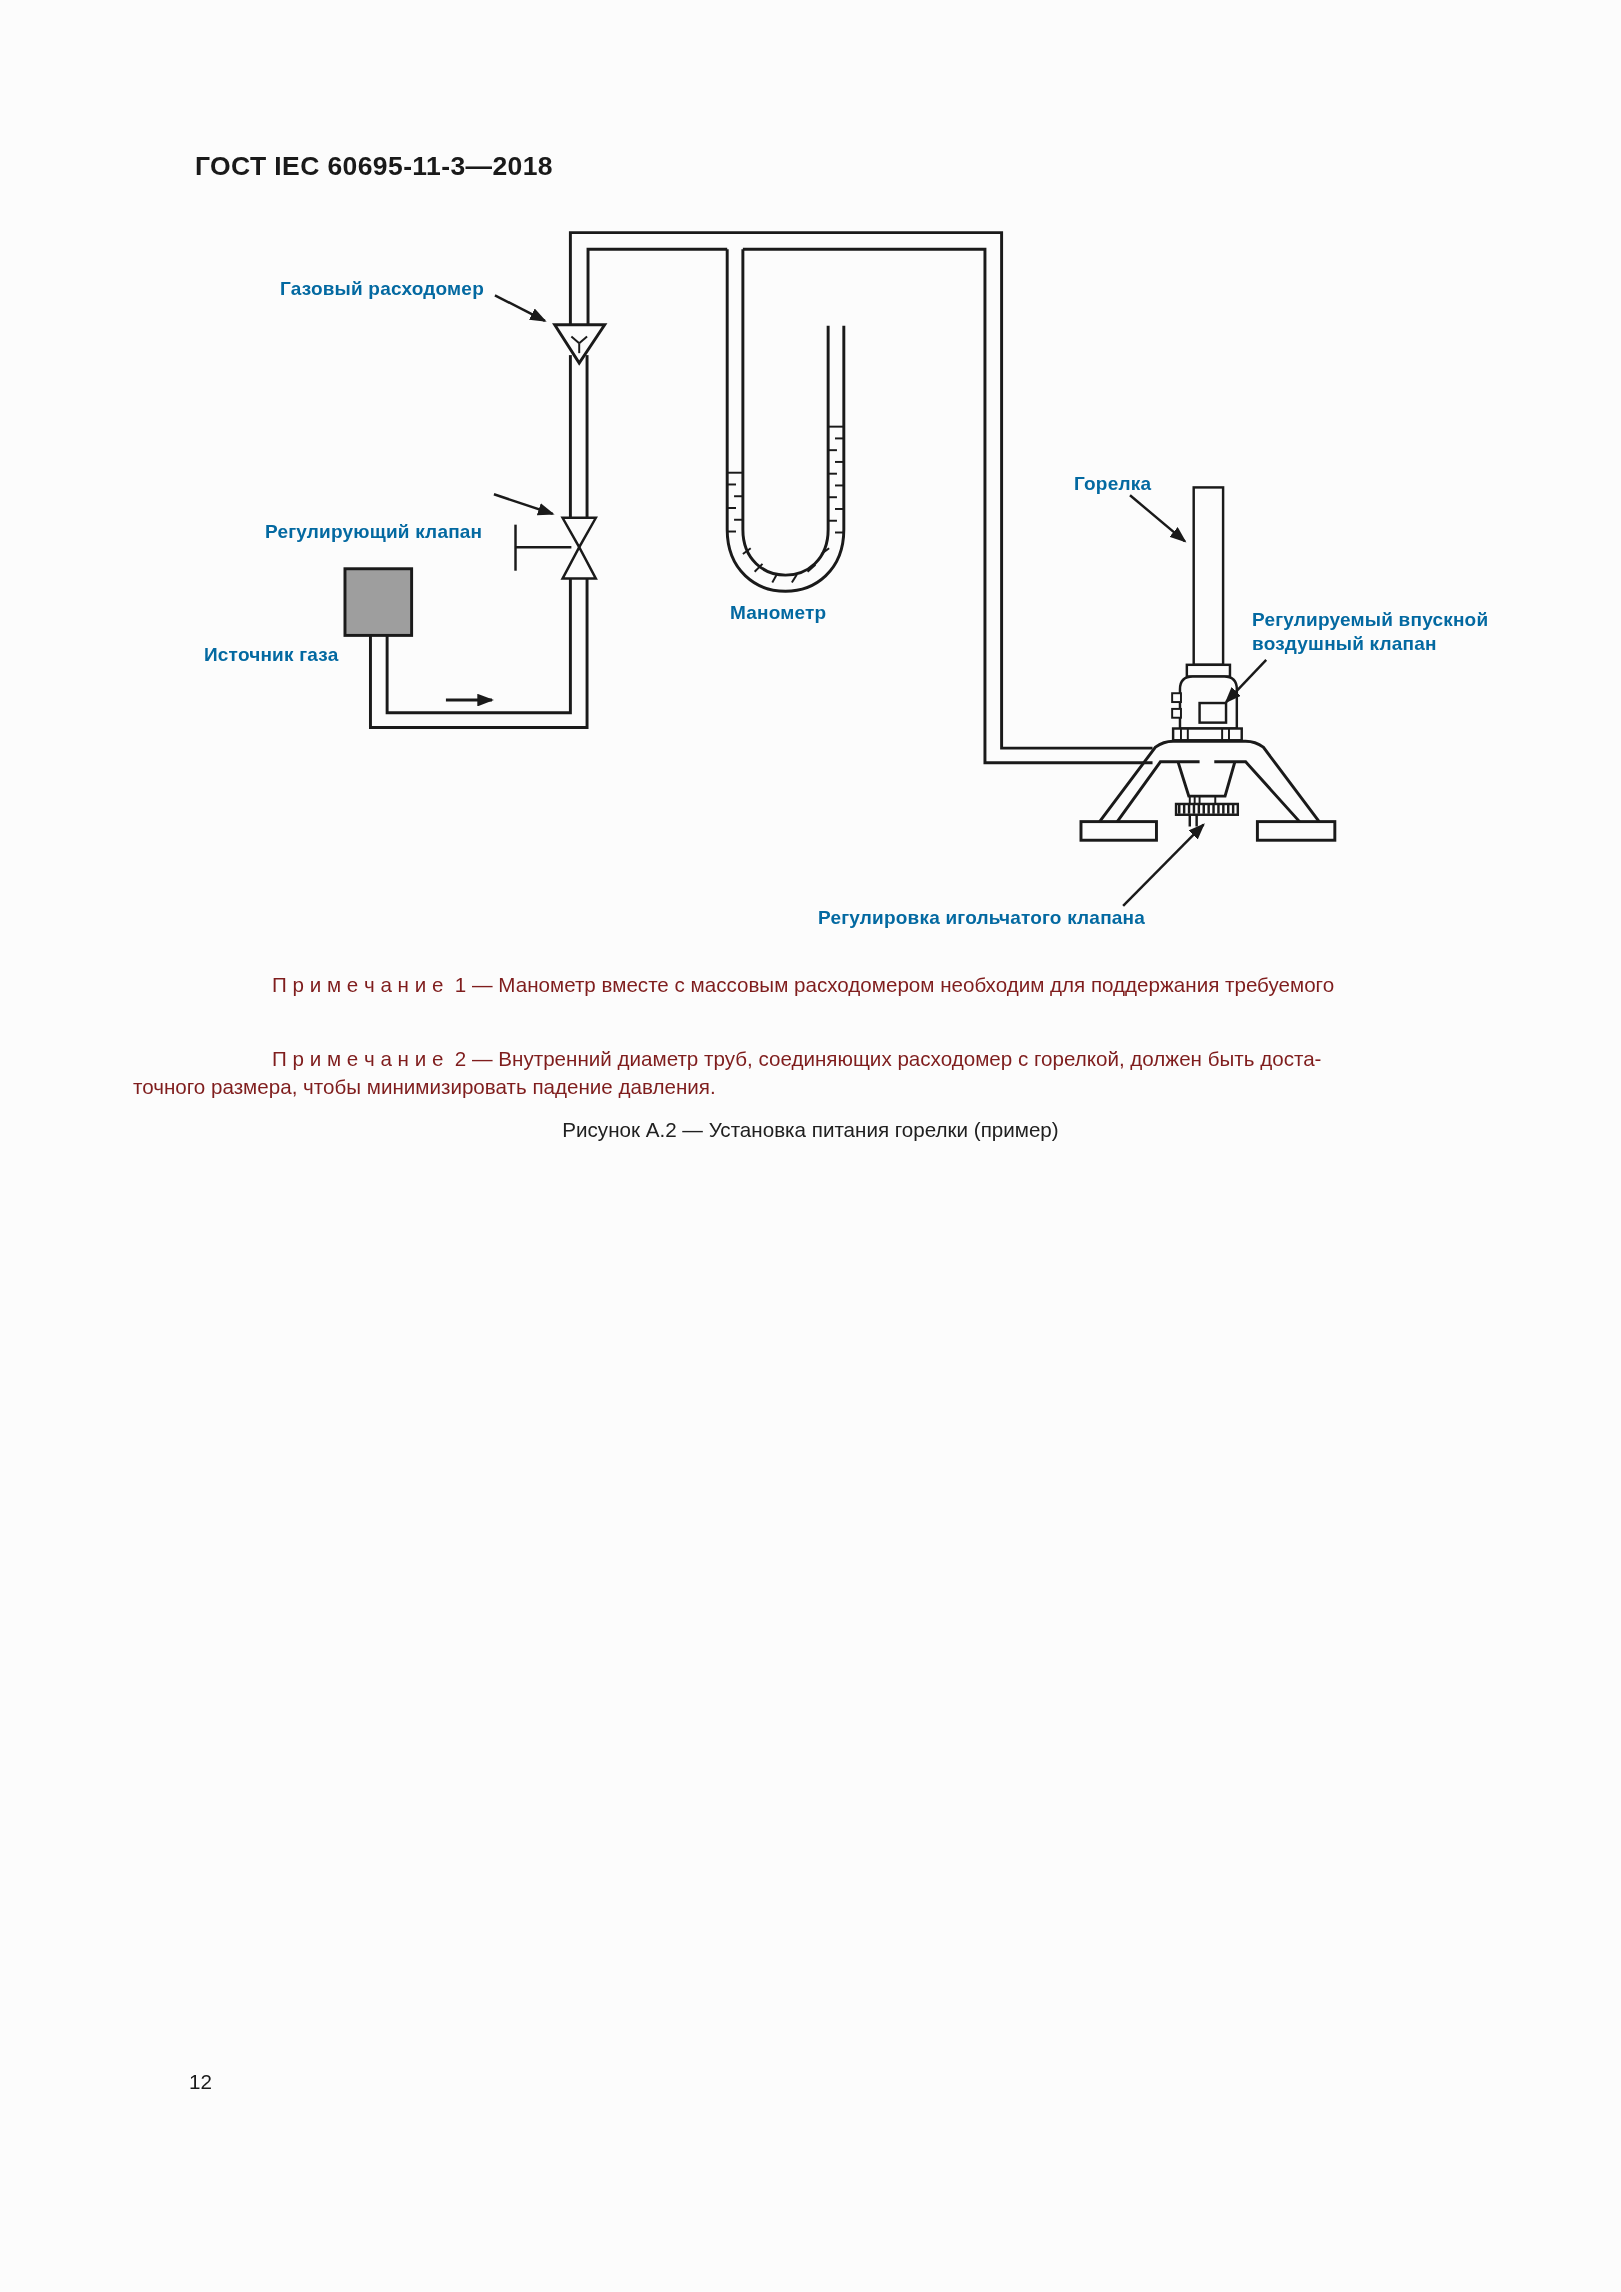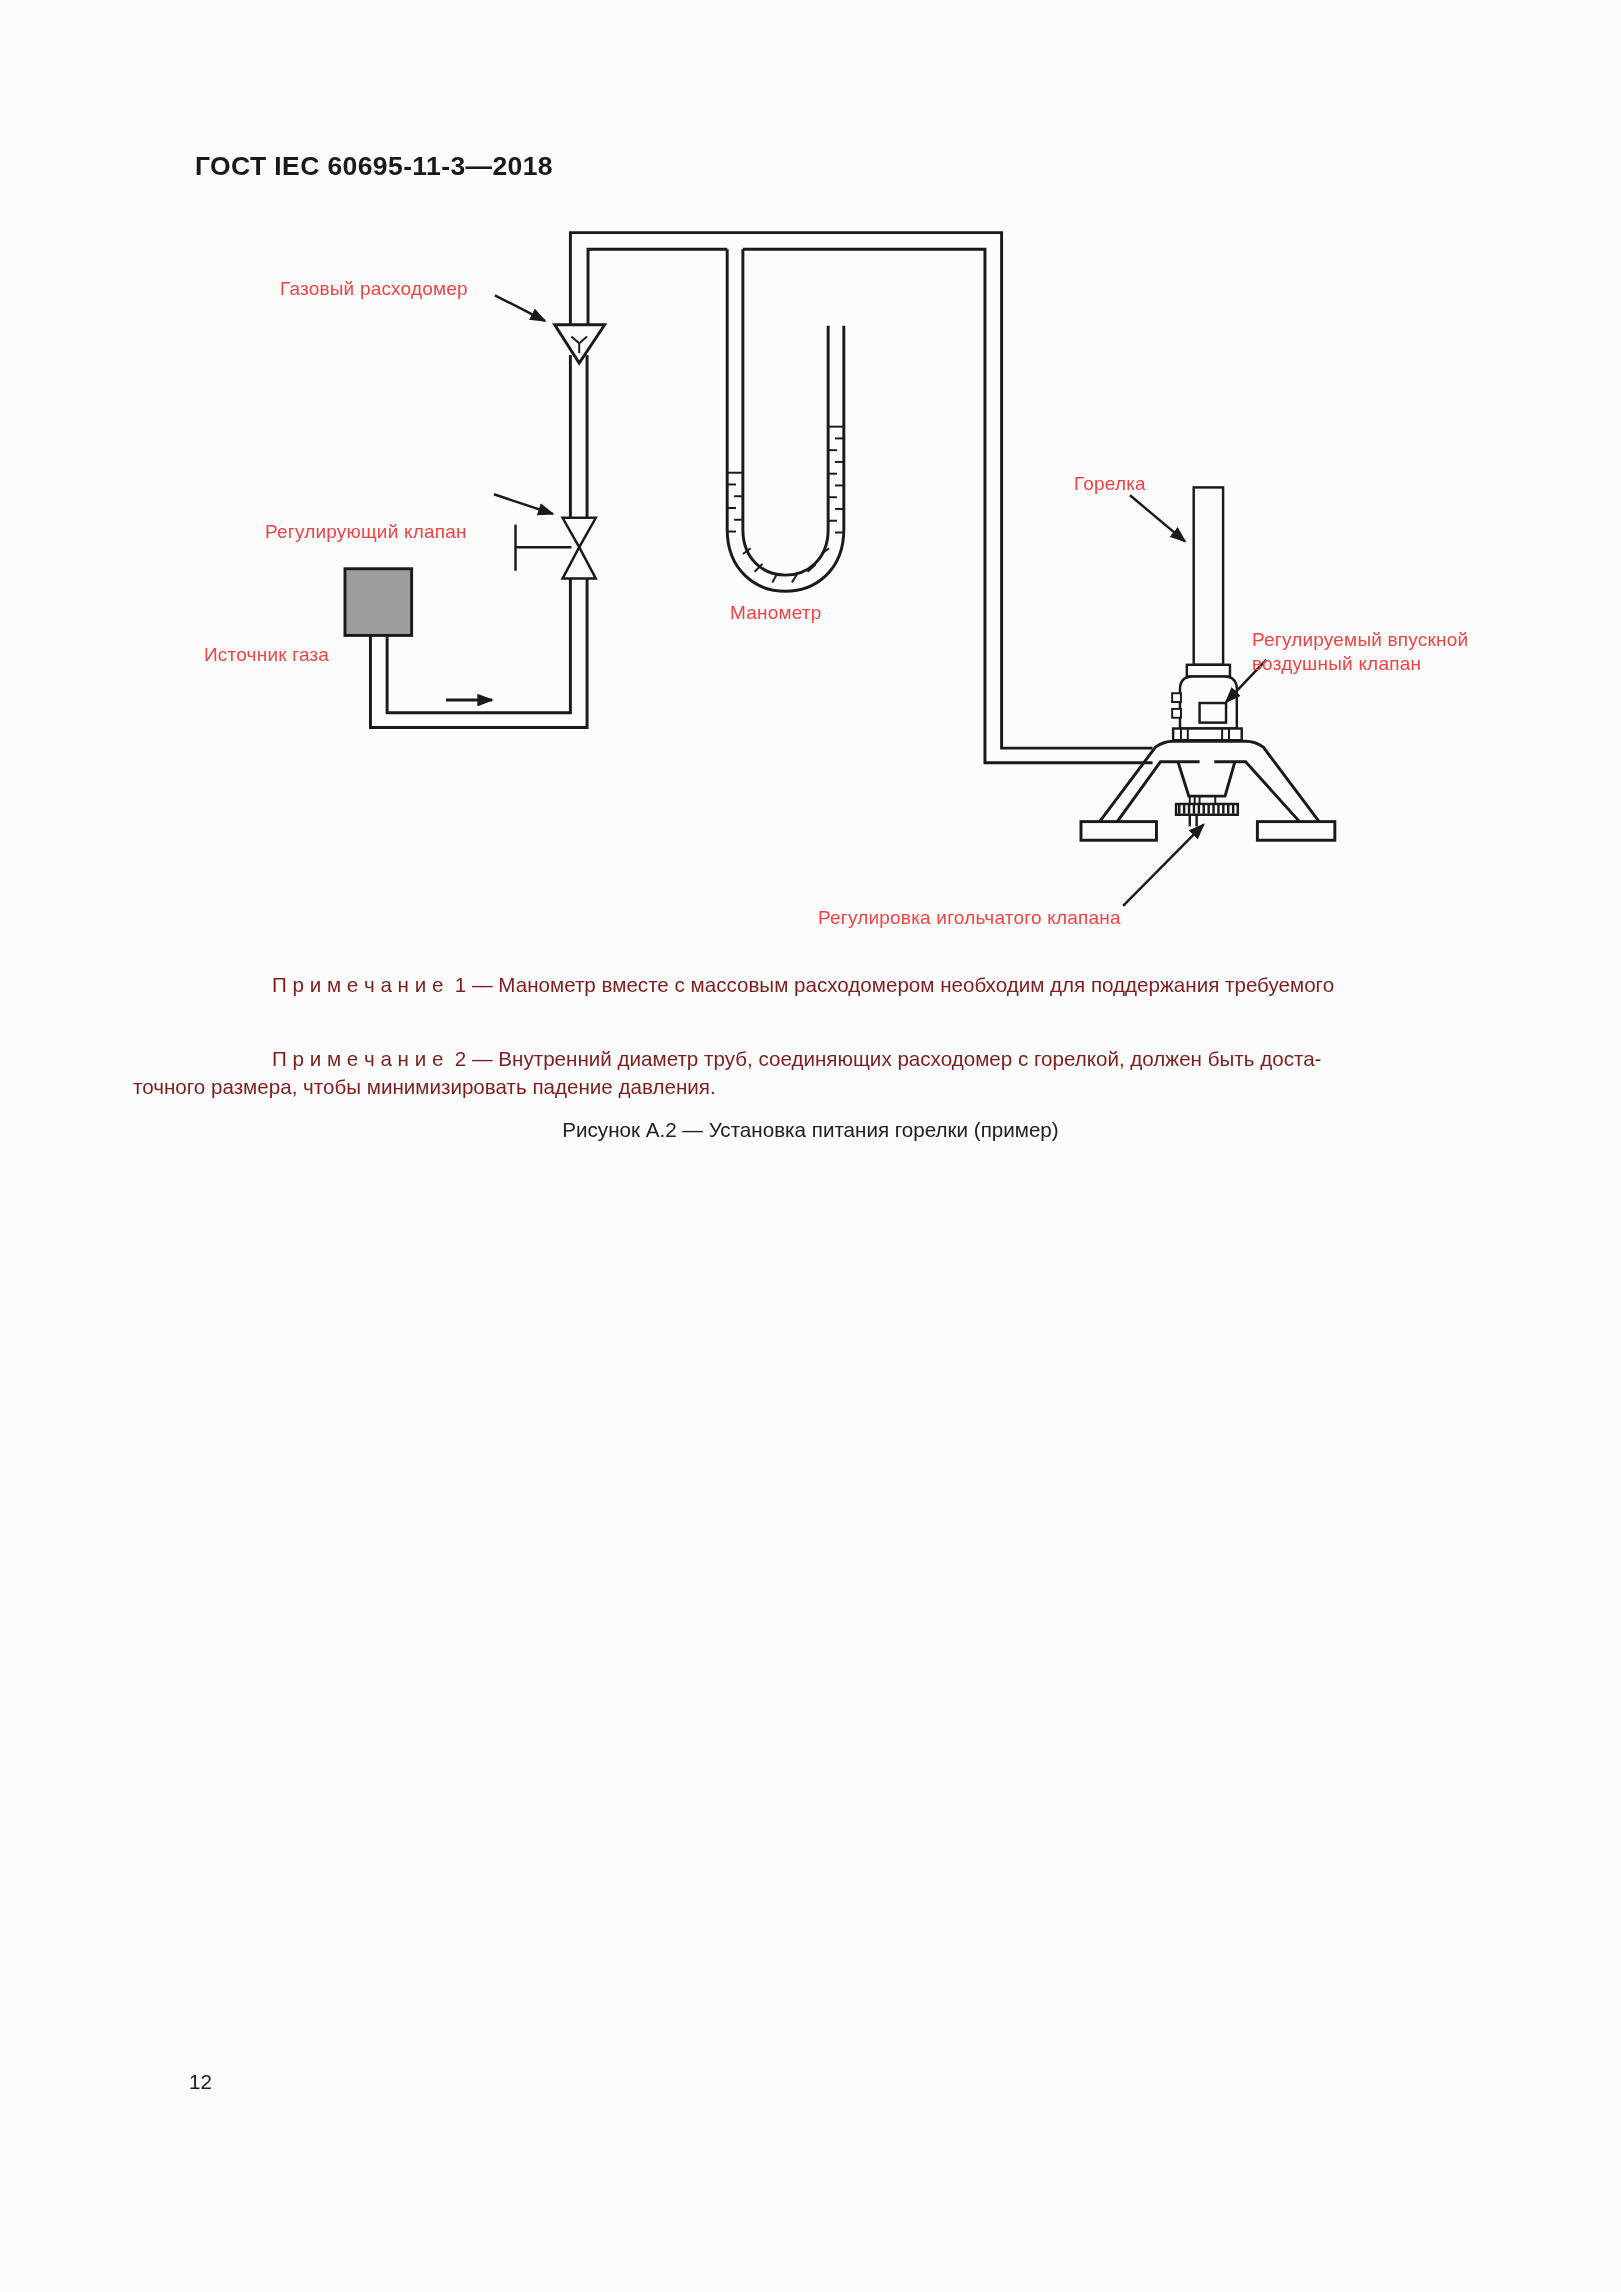--- a/index.html
+++ b/index.html
@@ -4,22 +4,22 @@
 <style>
   html,body{margin:0;padding:0;}
   body{
     width:1621px;height:2293px;position:relative;
     background:#fcfcfc;
     font-family:"Liberation Sans",sans-serif;
     color:#1a1a1a;
   }
   .abs{position:absolute;}
   #doc-header{left:195px;top:151px;font-size:26.5px;font-weight:bold;letter-spacing:0.4px;white-space:nowrap;text-align:center;}
-  .dlabel{position:absolute;font-size:19px;font-weight:normal;letter-spacing:0.2px;white-space:nowrap;color:#ef4444;}
-  #air-valve-label{line-height:23.5px;margin-top:20px;}
+  .dlabel{position:absolute;font-size:19px;font-weight:bold;letter-spacing:0.2px;white-space:nowrap;color:#0369a1;}
+  #air-valve-label{line-height:23.5px;}
   .note{position:absolute;left:133px;width:1372px;font-size:20.6px;line-height:28px;color:#7f1d1d;}
   .note-line{white-space:pre;}
   .note-indent{text-indent:139px;}
   #fig-caption{position:absolute;left:0;top:1118px;width:1621px;text-align:center;font-size:20.6px;color:#202020;}
   #page-num{left:189px;top:2070px;font-size:20.6px;}
   svg{position:absolute;left:0;top:0;}
 </style>
 </head>
 <body>
 

